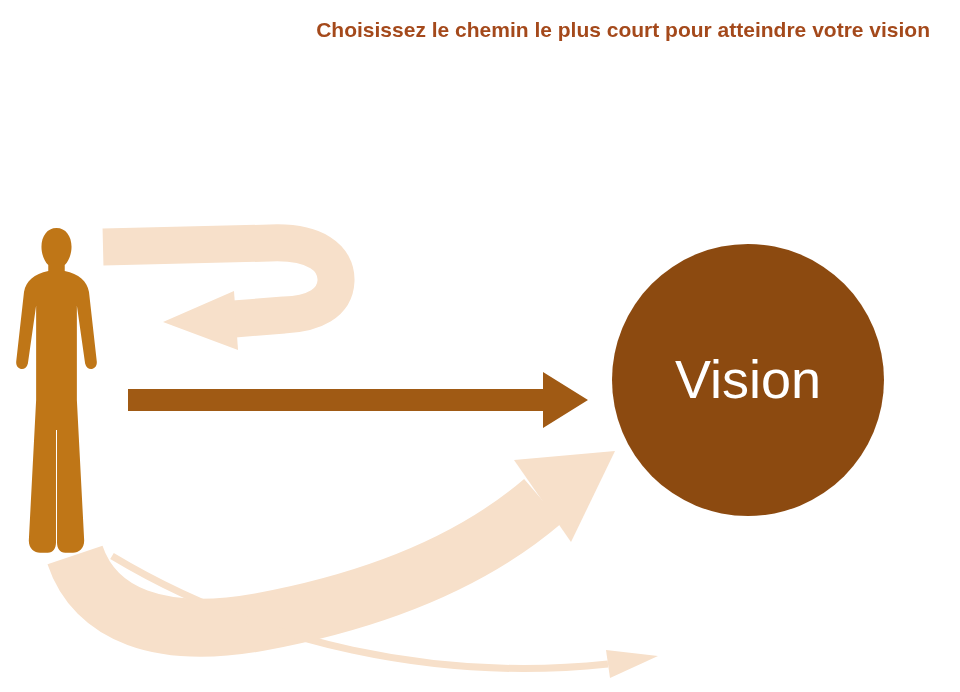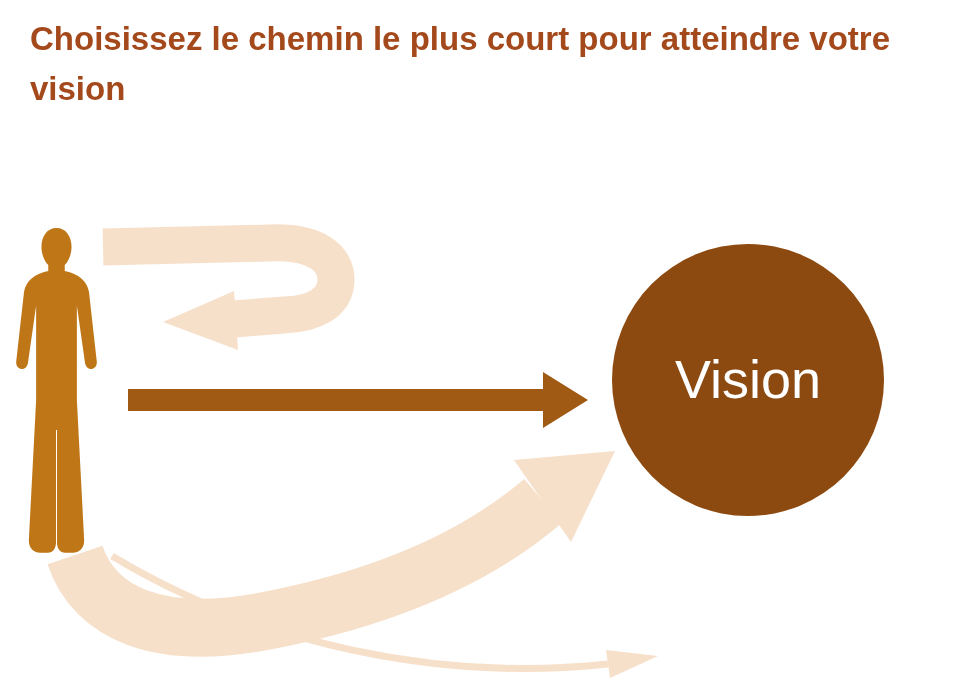--- a/index.html
+++ b/index.html
@@ -14,22 +14,22 @@
     height: 692px;
     overflow: hidden;
     background: var(--background, #FFFFFF);
   }
   .title {
     position: absolute;
     top: 14px;
     left: 50%;
     transform: translateX(-50%);
     width: 900px;
-    text-align: left;
-    font-size: 33px;
+    text-align: right;
+    font-size: 21px;
     font-weight: bold;
     line-height: 1.5;
     color: var(--title-text, #A4491B);
   }
   svg.diagram {
     position: absolute;
     inset: 0;
   }
   .detour { stroke: var(--detour-arrow, #F7E0CA); fill: none; }
   .detour-fill { fill: var(--detour-arrow, #F7E0CA); }

